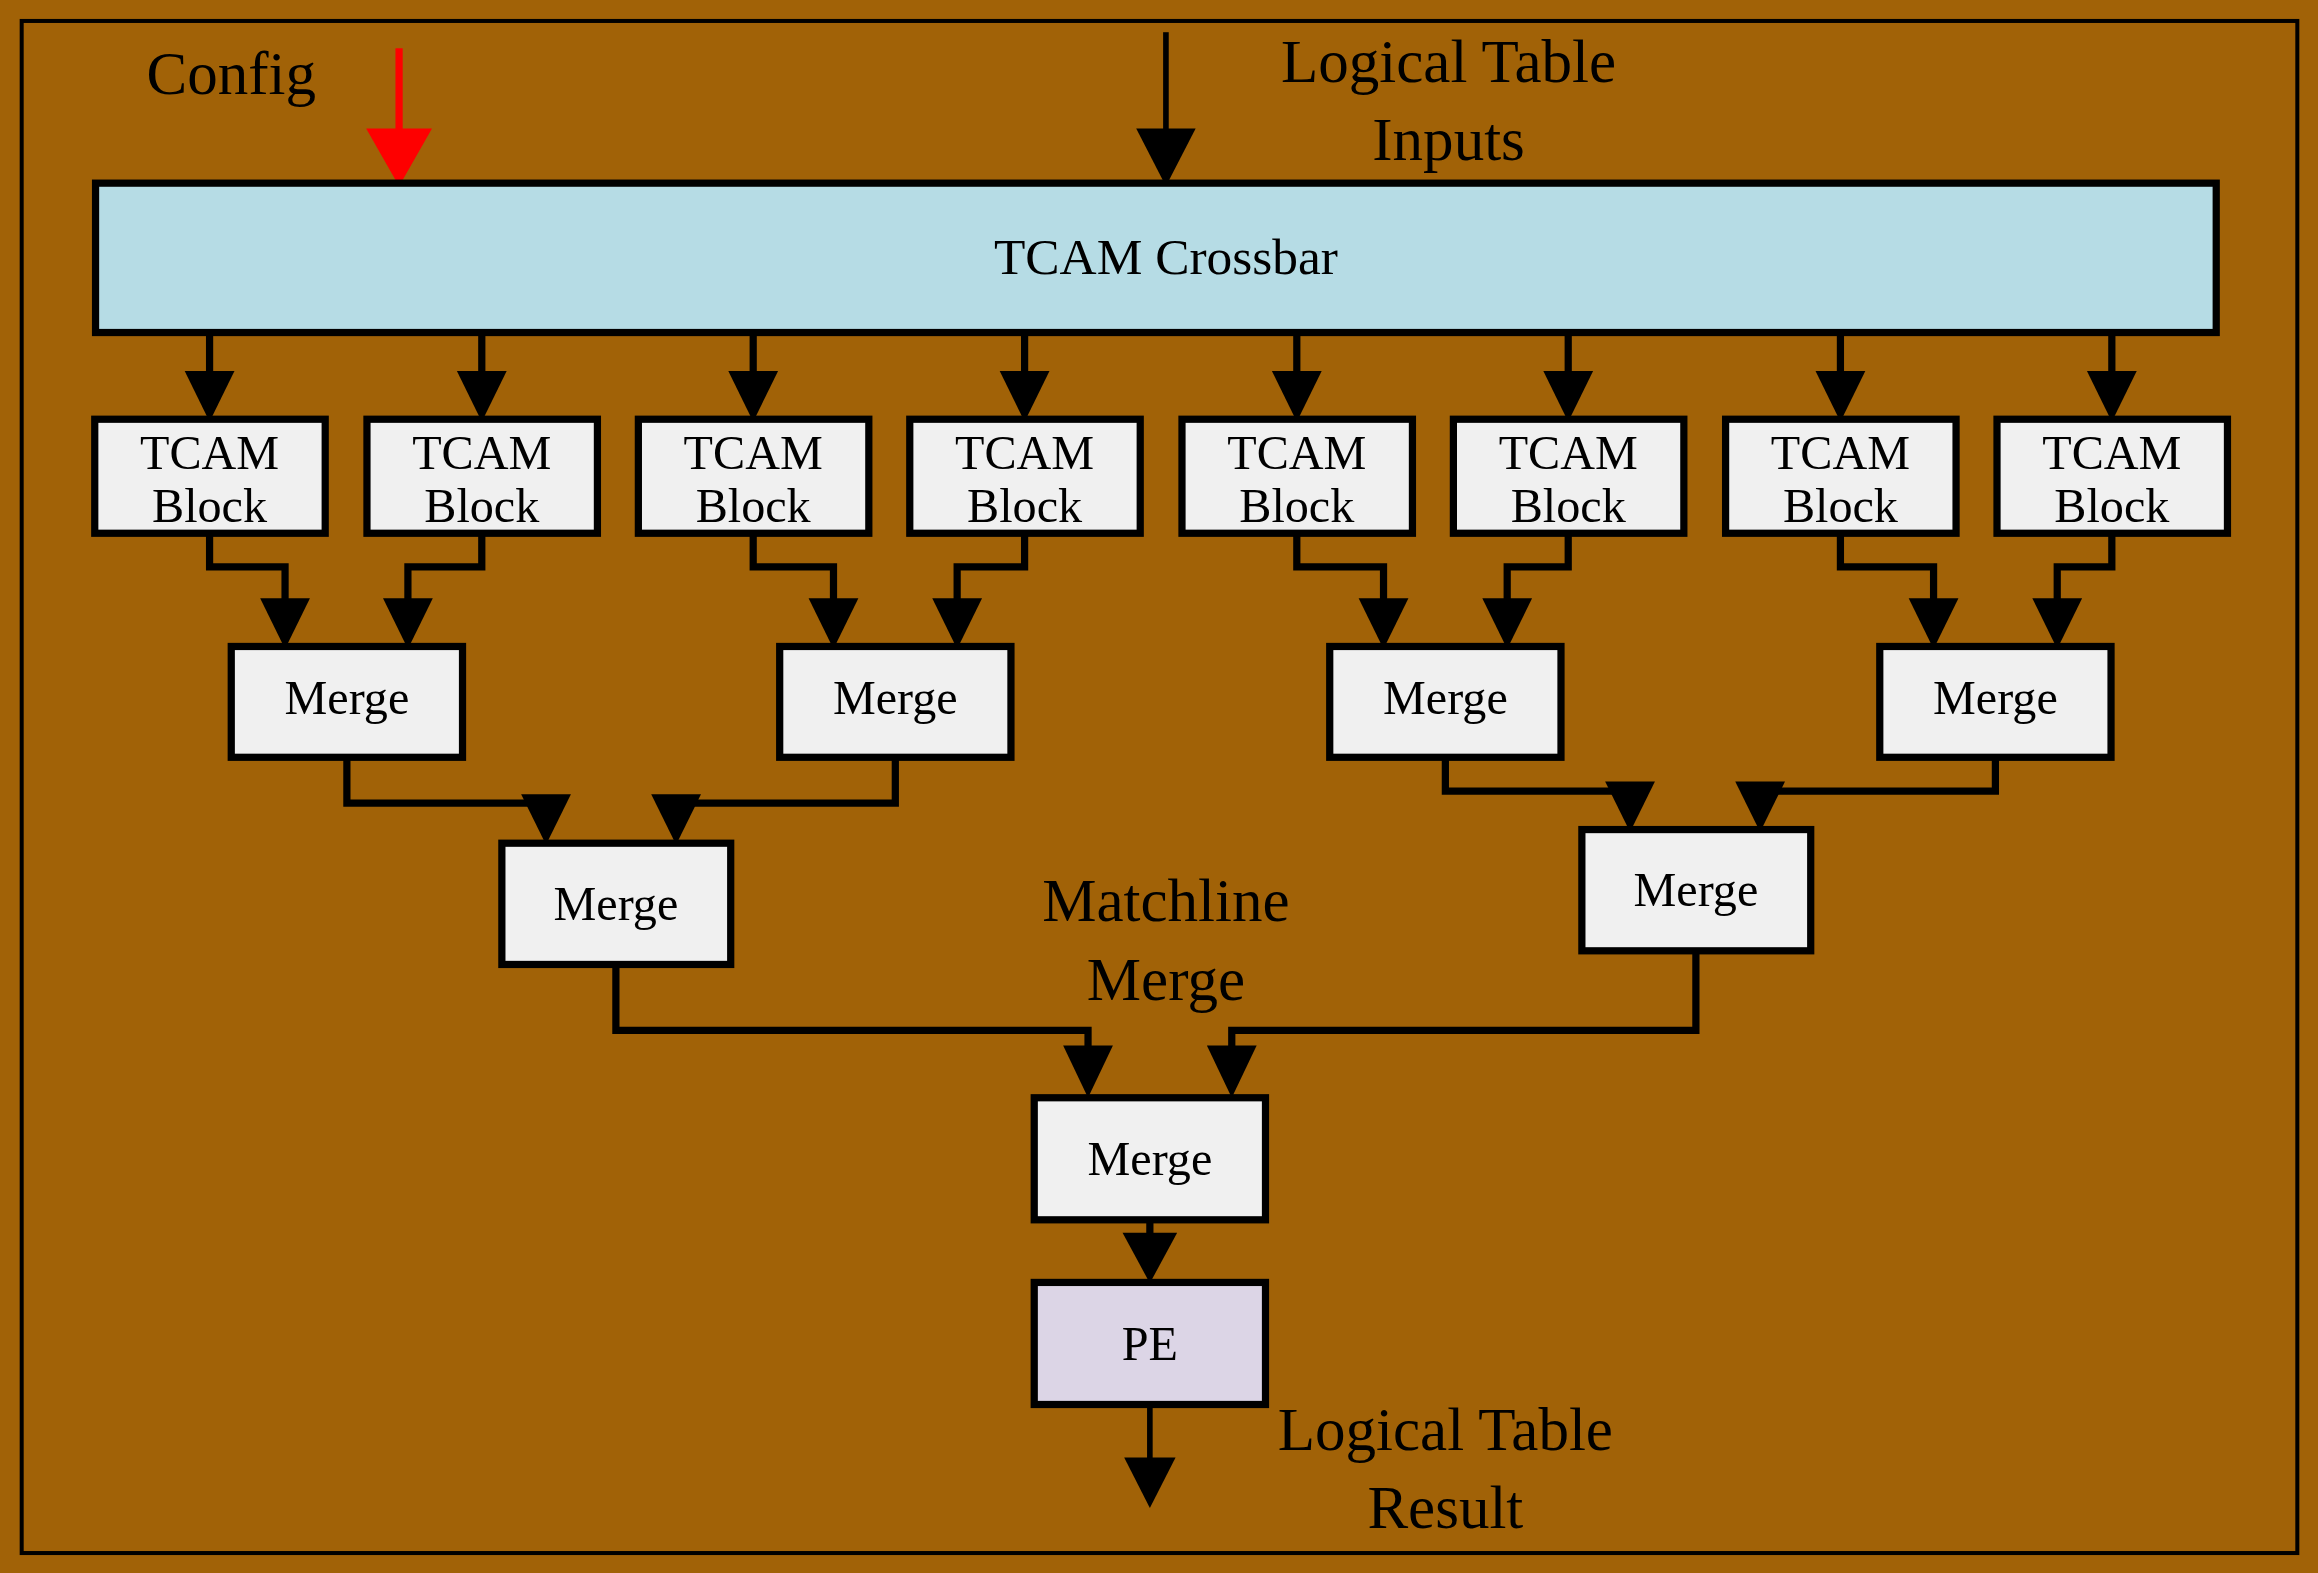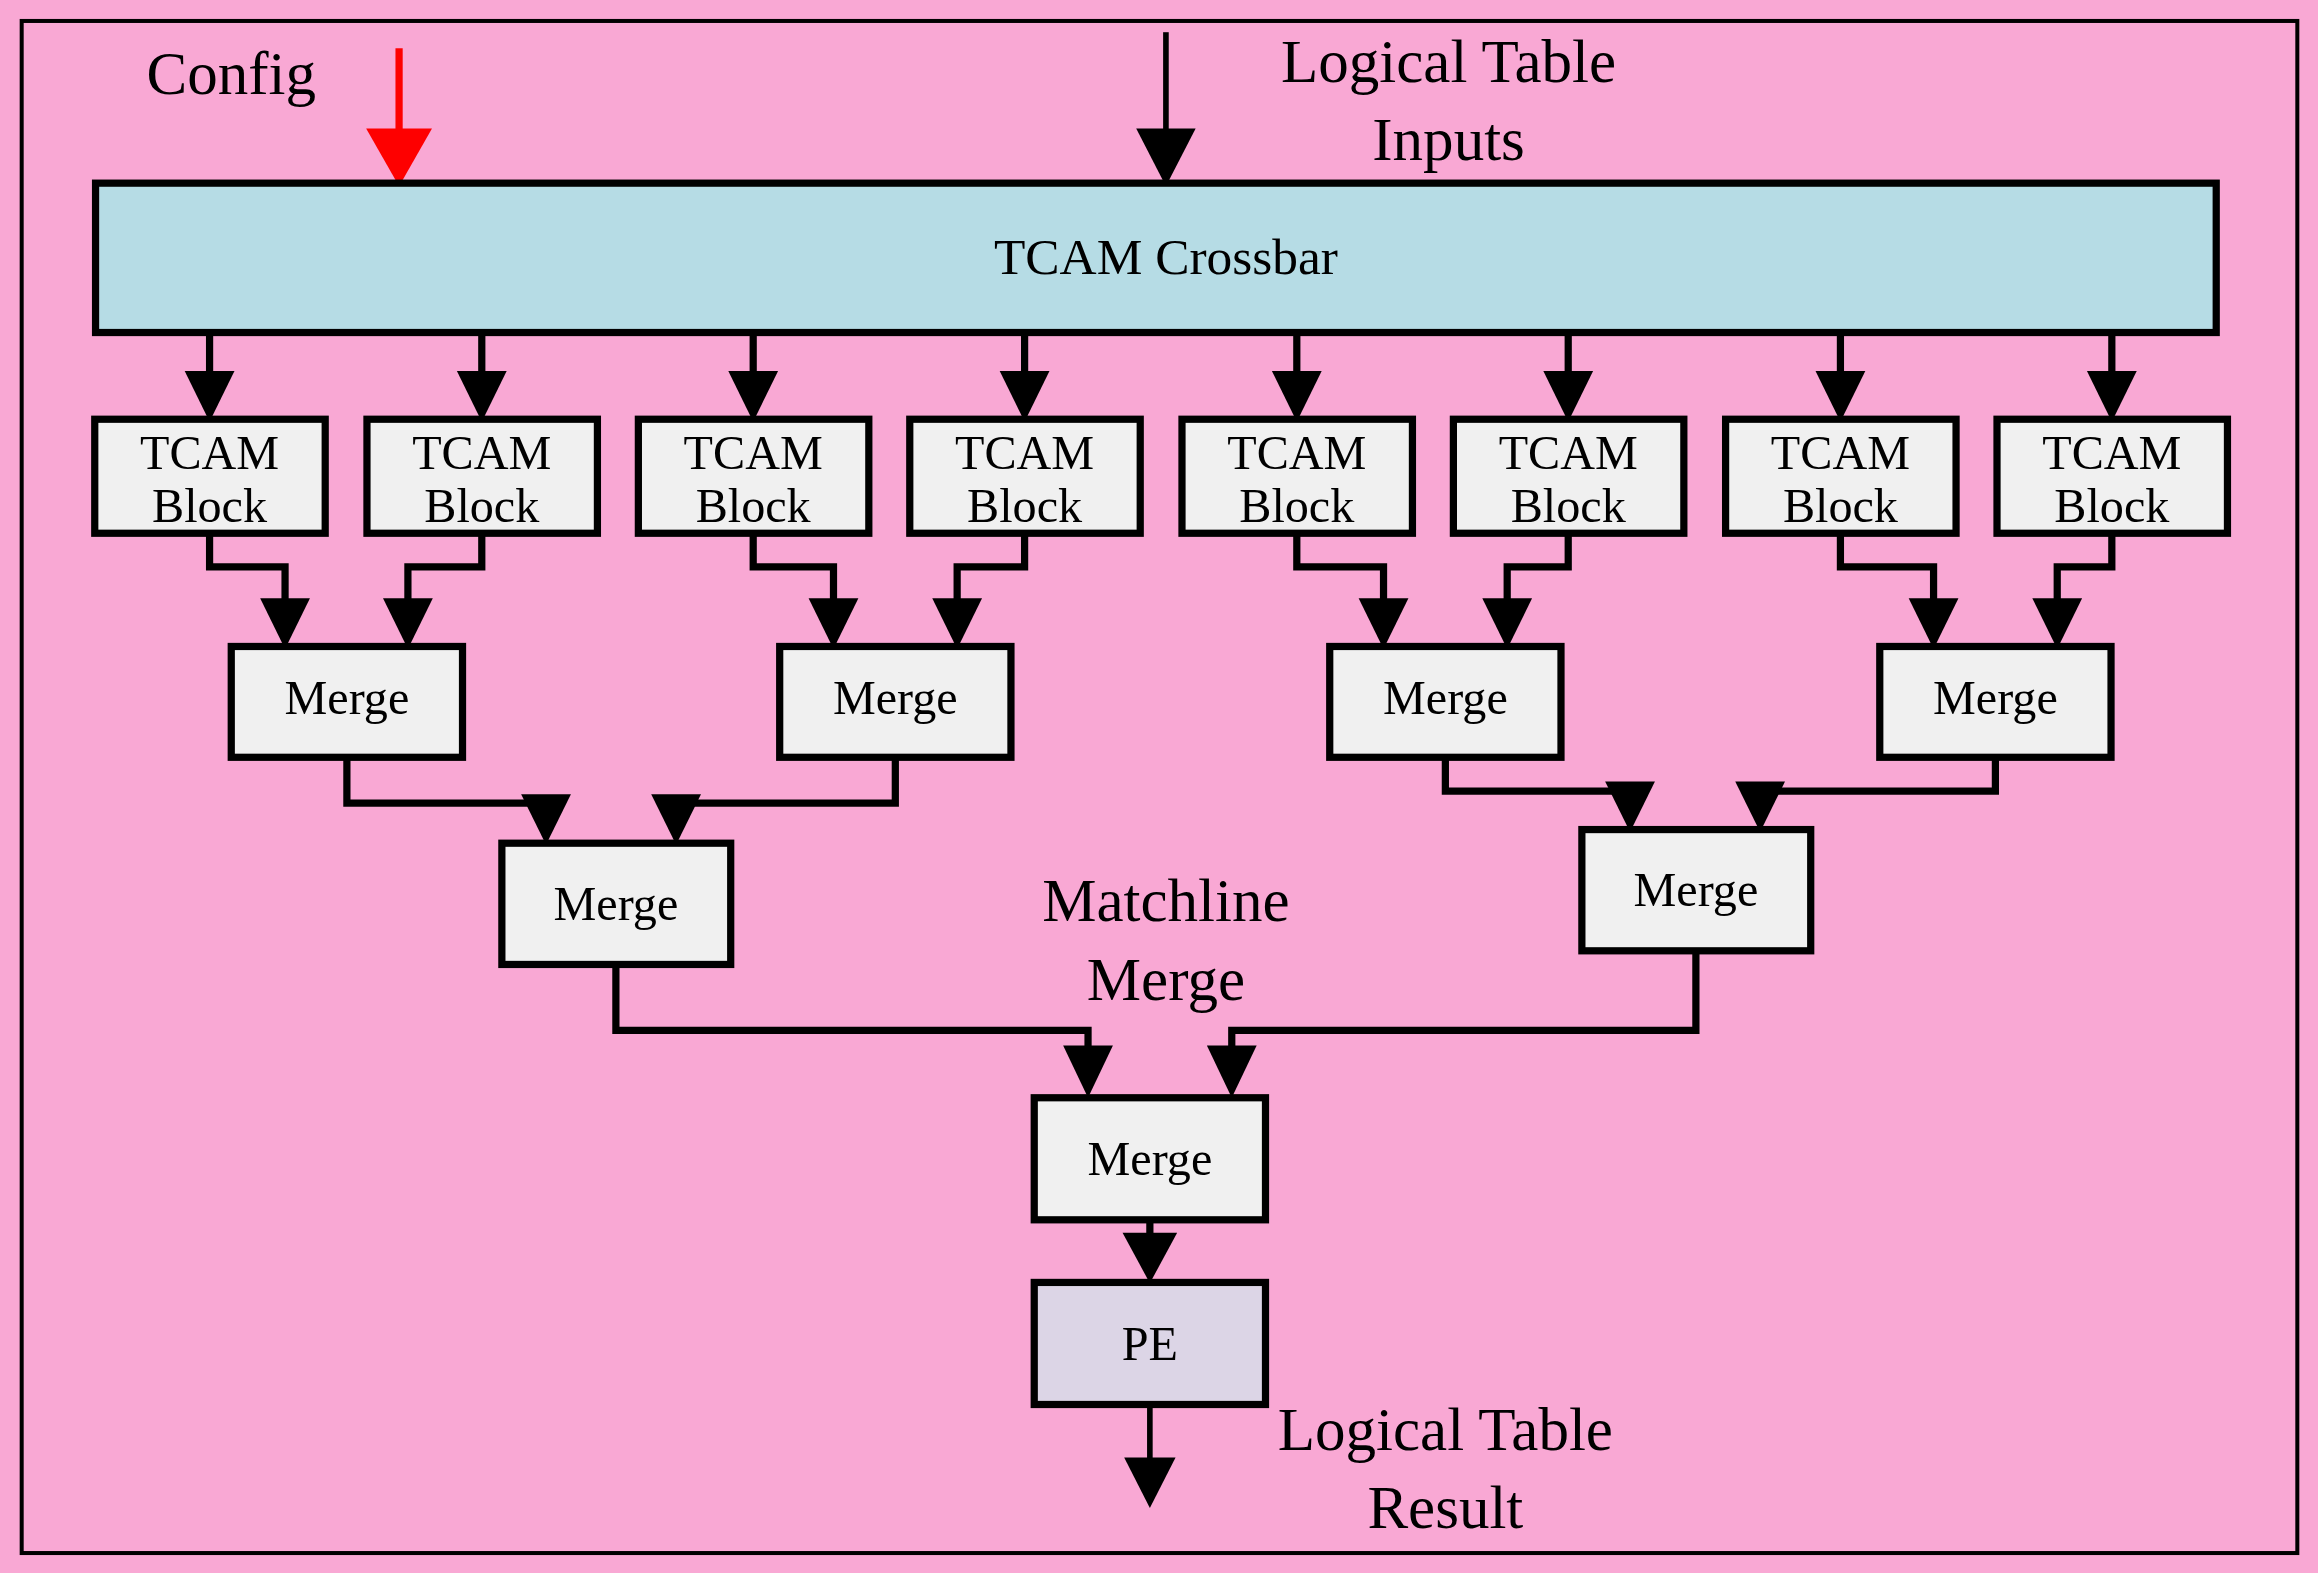--- a/index.html
+++ b/index.html
@@ -4,21 +4,21 @@
 <style>
   html, body {
     margin: 0;
     padding: 0;
     background: #ffffff;
   }
   #stage {
     position: relative;
     width: 2319px;
     height: 1574px;
-    background: #f9a8d4;
+    background: #a16207;
     font-family: "Liberation Serif", "DejaVu Serif", serif;
     overflow: hidden;
   }
   #diagram-svg {
     position: absolute;
     left: 0;
     top: 0;
     width: 2319px;
     height: 1574px;
     display: block;

